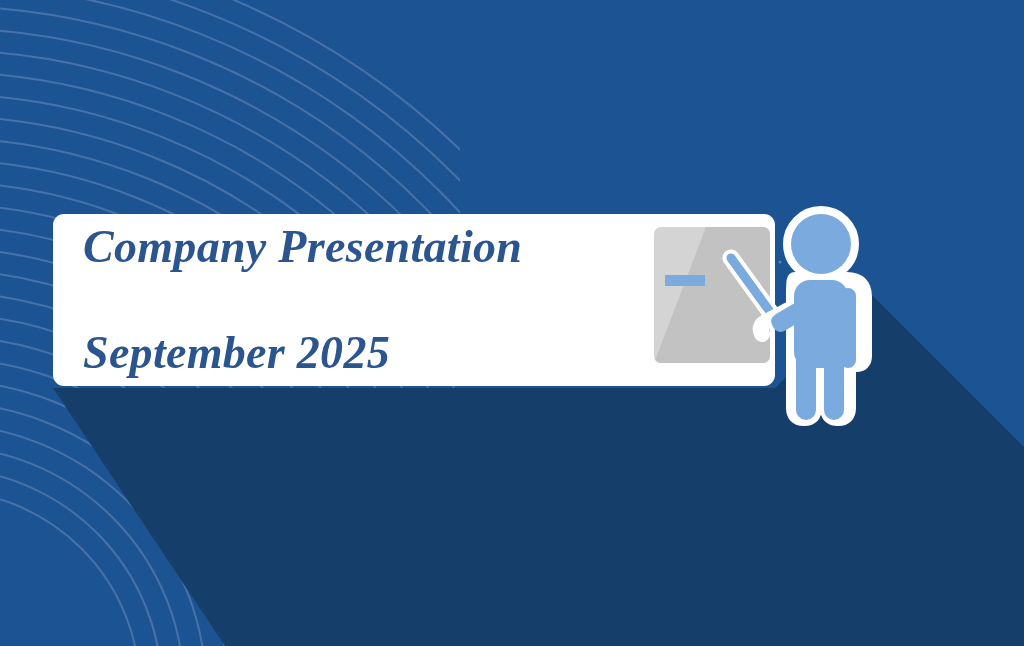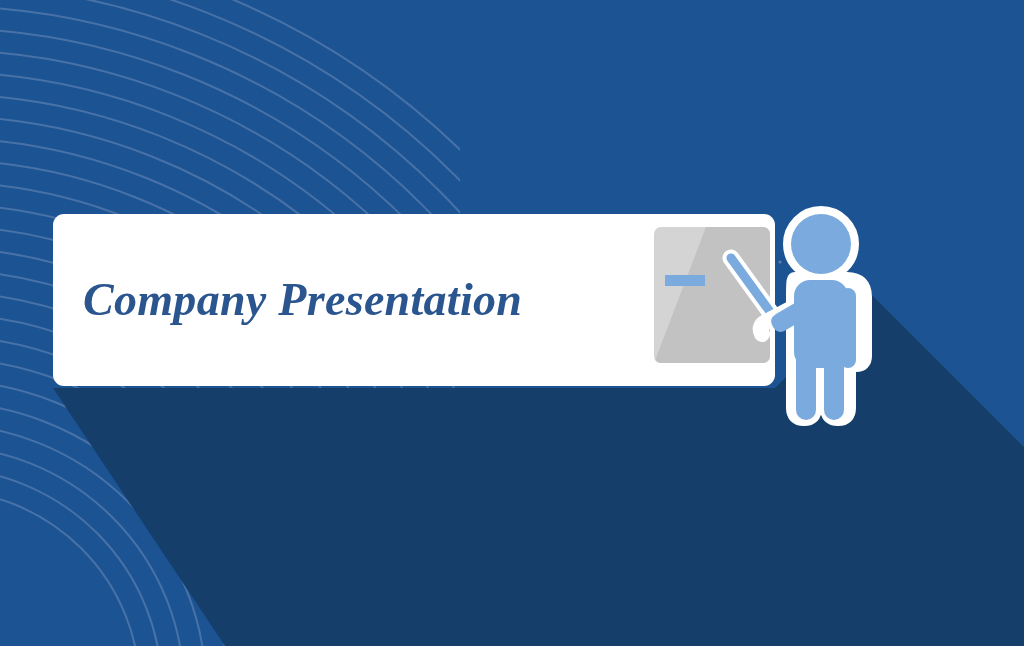--- a/index.html
+++ b/index.html
@@ -113,20 +113,21 @@
         <circle cx="-60" cy="690" r="750"></circle>
       </g>
 
       <path fill="#163e6b" d="M 53,388 L 775,388 L 870,293 L 1024,447 L 1024,646 L 225,646 Z"></path>
     </g>
   </svg>
 
   <div id="title-card">
     <div id="title-block">
       <div class="title-line">Company Presentation</div>
+      <div class="title-line">September 2025</div>
     </div>
   </div>
 
   <div id="illustration">
     <svg width="260" height="256" viewBox="0 0 260 256">
       <defs>
         <clipPath id="board-clip">
           <rect x="26" y="31" width="116" height="136" rx="7"></rect>
         </clipPath>
       </defs>

